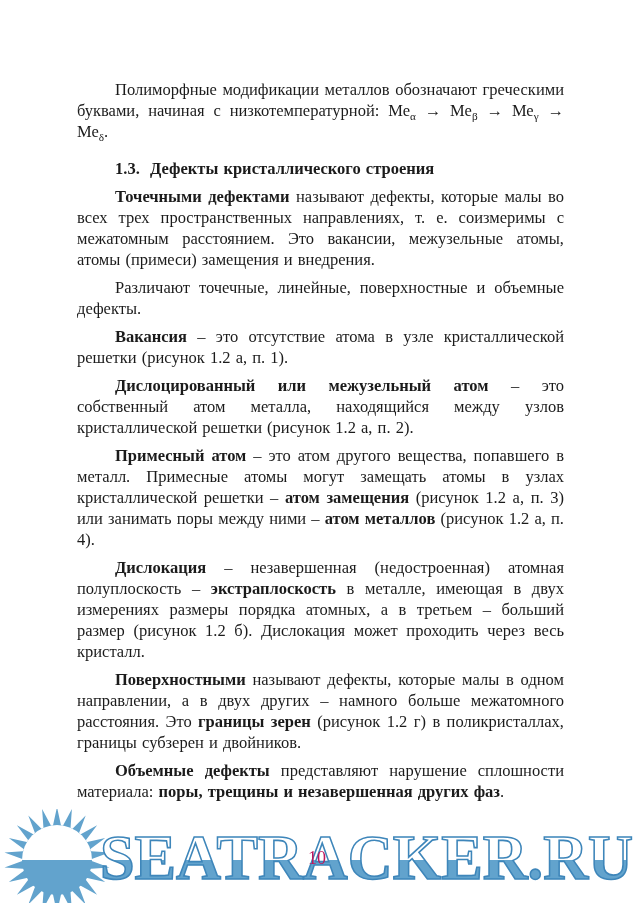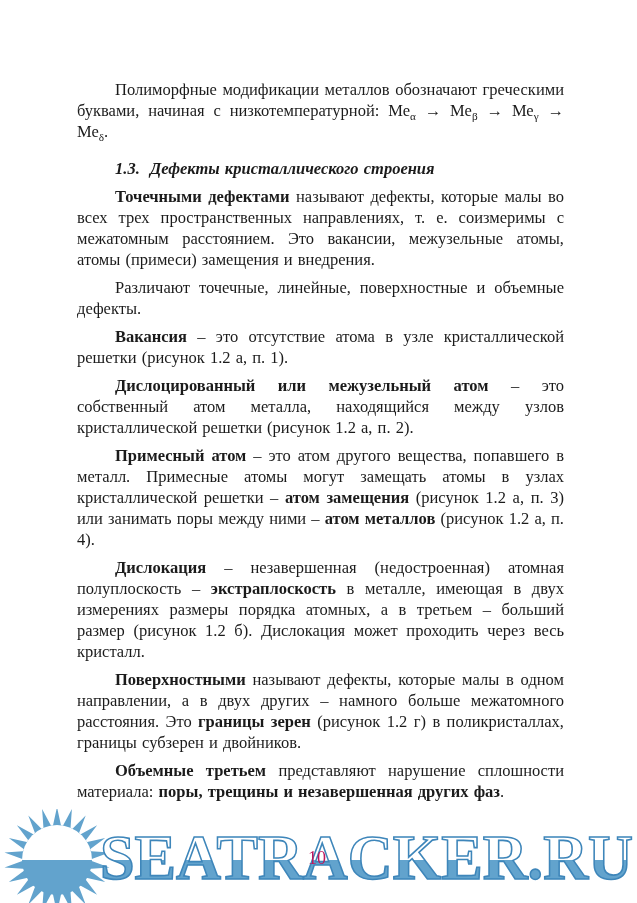--- a/index.html
+++ b/index.html
@@ -21,21 +21,20 @@
     font-size:16.5px;
     line-height:21px;
     text-align:justify;
     text-indent:38px;
     word-spacing:1px;
   }
   p.para.heading{
     font-weight:bold;
     margin-top:16px;
     text-align:left;
-    font-style:italic;
   }
   .b{font-weight:bold;}
   sub{font-size:68%;line-height:0;}
   .watermark{
     position:absolute;
     left:0;bottom:0;width:637px;height:94px;
   }
   .watermark svg{display:block;}
   .page-number{
     position:absolute;
@@ -56,21 +55,21 @@
   <div class="text-block">
       <p class="para"><span>Полиморфные модификации металлов обозначают греческими буквами, начиная с низкотемпературной: Ме</span><sub>α</sub><span> → Ме</span><sub>β</sub><span> → Ме</span><sub>γ</sub><span> → Ме</span><sub>δ</sub><span>.</span></p>
       <p class="para heading"><span class="b">1.3.&nbsp; Дефекты кристаллического строения</span></p>
       <p class="para"><span class="b">Точечными дефектами</span><span> называют дефекты, которые малы во всех трех пространственных направлениях, т. е. соизмеримы с межатомным расстоянием. Это вакансии, межузельные атомы, атомы (примеси) замещения и внедрения.</span></p>
       <p class="para"><span>Различают точечные, линейные, поверхностные и объемные дефекты.</span></p>
       <p class="para"><span class="b">Вакансия</span><span> – это отсутствие атома в узле кристаллической решетки (рисунок 1.2 а, п. 1).</span></p>
       <p class="para"><span class="b">Дислоцированный или межузельный атом</span><span> – это собственный атом металла, находящийся между узлов кристаллической решетки (рисунок 1.2 а, п. 2).</span></p>
       <p class="para"><span class="b">Примесный атом</span><span> – это атом другого вещества, попавшего в металл. Примесные атомы могут замещать атомы в узлах кристаллической решетки – </span><span class="b">атом замещения</span><span> (рисунок 1.2 а, п. 3) или занимать поры между ними – </span><span class="b">атом металлов</span><span> (рисунок 1.2 а, п. 4).</span></p>
       <p class="para"><span class="b">Дислокация</span><span> – незавершенная (недостроенная) атомная полуплоскость – </span><span class="b">экстраплоскость</span><span> в металле, имеющая в двух измерениях размеры порядка атомных, а в третьем – больший размер (рисунок 1.2 б). Дислокация может проходить через весь кристалл.</span></p>
       <p class="para"><span class="b">Поверхностными</span><span> называют дефекты, которые малы в одном направлении, а в двух других – намного больше межатомного расстояния. Это </span><span class="b">границы зерен</span><span> (рисунок 1.2 г) в поликристаллах, границы субзерен и двойников.</span></p>
-      <p class="para"><span class="b">Объемные третьем</span><span> представляют нарушение сплошности материала: </span><span class="b">поры, трещины и незавершенная других фаз</span><span>.</span></p>
+      <p class="para"><span class="b">Объемные дефекты</span><span> представляют нарушение сплошности материала: </span><span class="b">поры, трещины и незавершенная других фаз</span><span>.</span></p>
     </div>
 
   <div class="page-number">10</div>
 
   <div class="watermark">
     <svg width="637" height="94" viewBox="0 0 637 94" xmlns="http://www.w3.org/2000/svg">
       <defs>
         <linearGradient id="horizon" gradientUnits="userSpaceOnUse" x1="0" y1="0" x2="0" y2="94">
           <stop offset="0.545" stop-color="#ffffff"></stop>
           <stop offset="0.545" stop-color="#62A3CD"></stop>

